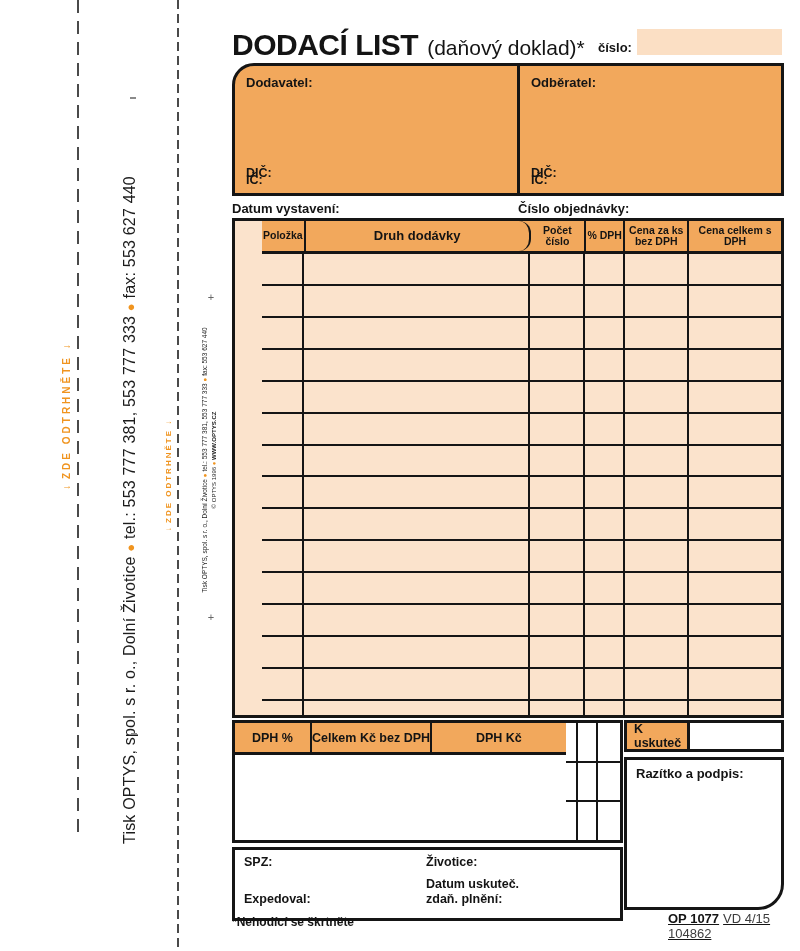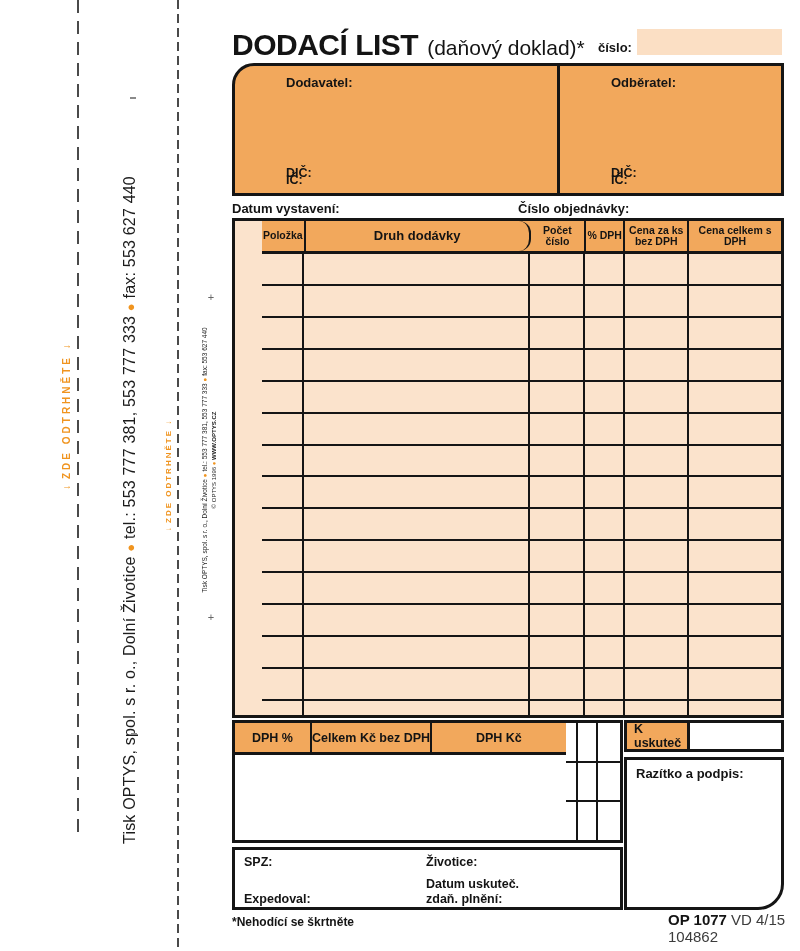--- a/index.html
+++ b/index.html
@@ -31,21 +31,21 @@
   
   #title-row{position:absolute;left:232px;top:28px;display:flex;align-items:baseline;}
   #form-title{font-size:30px;font-weight:bold;letter-spacing:-.5px;}
   #form-subtitle{font-size:21px;margin-left:9px;}
   #number-label{position:absolute;left:598px;top:40px;font-size:13px;font-weight:bold;}
   #number-field{position:absolute;left:637px;top:29px;width:145px;height:26px;background:var(--pale);}
 
   
   #party-box{position:absolute;left:232px;top:63px;width:552px;height:133px;background:var(--orange);
     border:3px solid var(--border);border-top-left-radius:22px;display:flex;}
-  .party-cell{position:relative;height:100%;margin-left:40px;}
+  .party-cell{position:relative;height:100%;}
   #supplier-cell{width:285px;border-right:3px solid var(--border);}
   #customer-cell{flex:1;}
   .party-label{position:absolute;left:11px;top:9px;font-size:13px;font-weight:600;}
   .vat-label{position:absolute;left:11px;top:100px;font-size:12.5px;font-weight:600;}
   .cid-label{position:absolute;left:11px;top:107px;font-size:12.5px;font-weight:600;}
 
   
   #meta-row{position:absolute;left:232px;top:201px;width:552px;font-size:13px;font-weight:600;}
   #order-number-label{position:absolute;left:286px;top:0;}
 
@@ -85,27 +85,27 @@
   #total-label-cell{width:63px;background:var(--orange);border-right:3px solid var(--border);
     display:flex;align-items:center;padding-left:7px;font-size:12.5px;font-weight:700;}
   #total-value-cell{flex:1;}
 
   
   #stamp-box{position:absolute;left:624px;top:757px;width:160px;height:153px;
     border:3px solid var(--border);border-bottom-right-radius:26px;background:#fff;}
   #stamp-label{position:absolute;left:9px;top:6px;font-size:13px;font-weight:600;}
 
   
-  #dispatch-box{position:absolute;left:232px;top:847px;width:391px;height:63px;
+  #dispatch-box{position:absolute;left:232px;top:847px;width:391px;height:74px;
     border:3px solid var(--border);background:#fff;}
   .dlabel{position:absolute;font-size:12.5px;font-weight:600;}
 
   
   #footnote{position:absolute;left:232px;top:915px;font-size:12px;font-weight:bold;}
-  #form-code{position:absolute;left:668px;top:911px;font-size:15px;}
+  #form-code{position:absolute;left:668px;top:911px;font-size:13px;text-decoration:underline;}
   #form-code .b{font-weight:bold;}
   #form-code .sfx{color:#3c3c3c;margin-left:4px;}
 </style>
 </head>
 <body>
 
 <div id="canvas">
 
   <div id="dash1" class="vdash"></div>
   <div id="dash2" class="vdash"></div>

